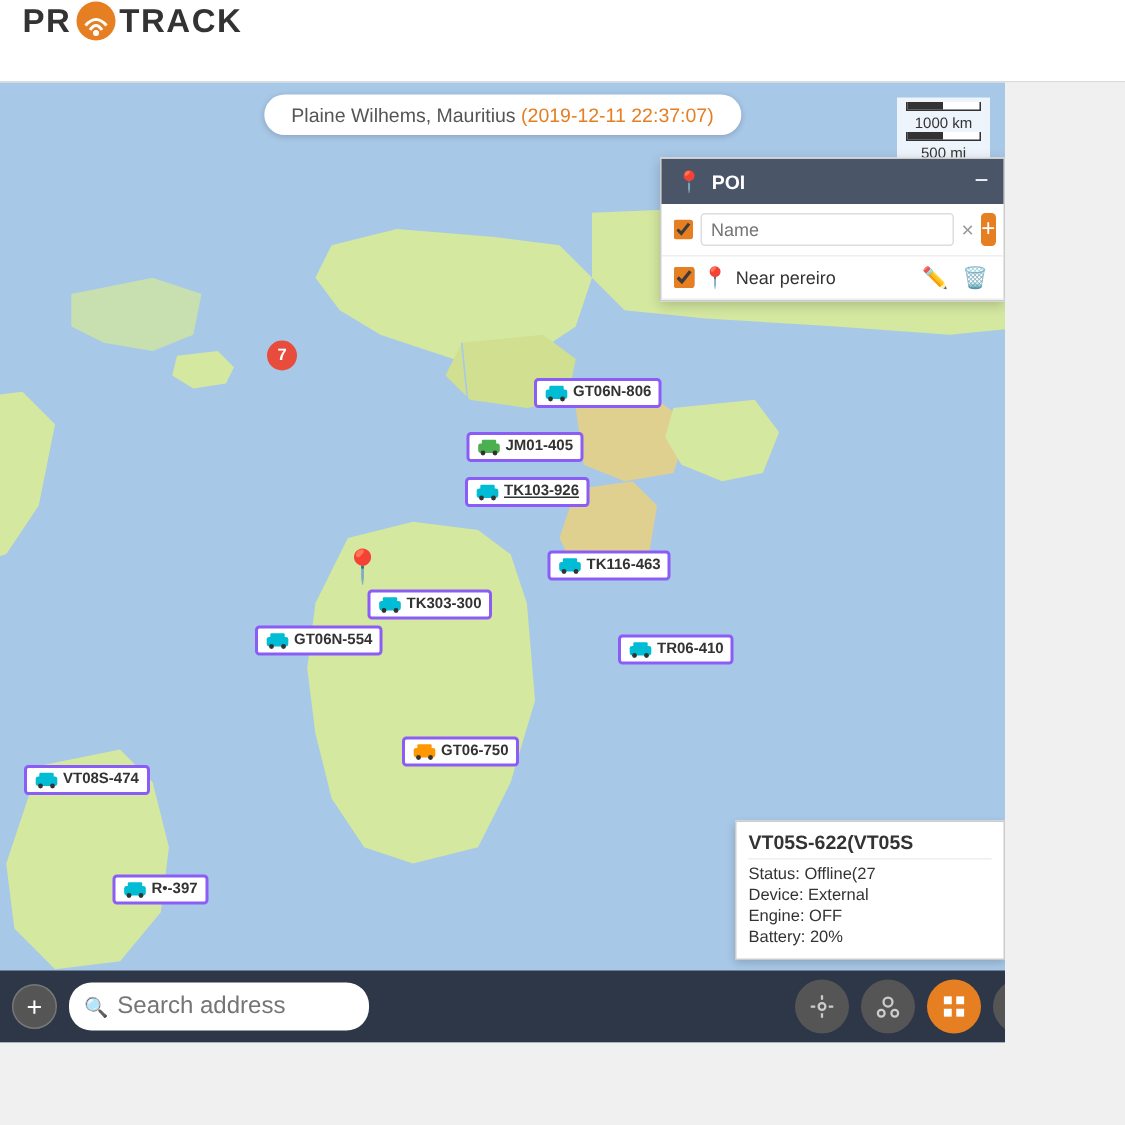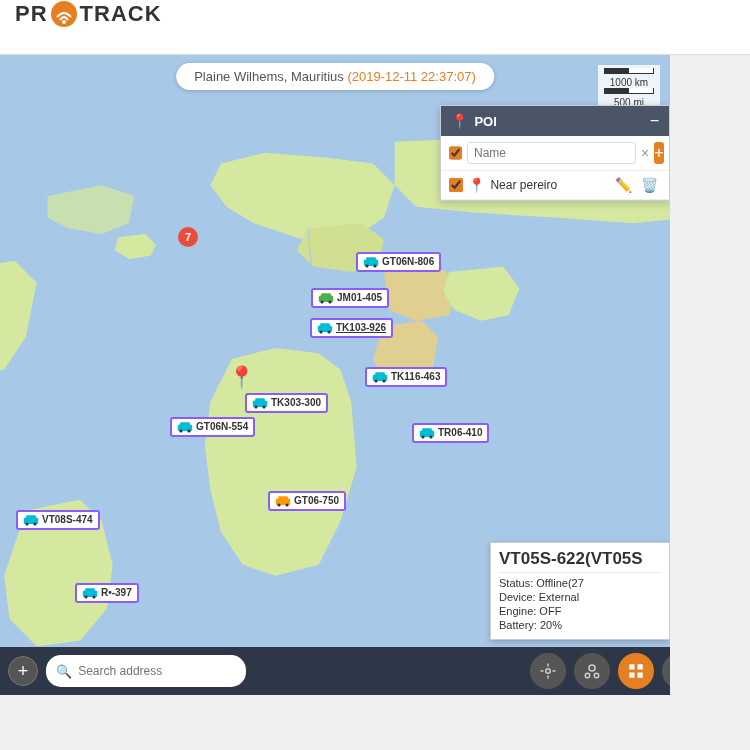--- a/index.html
+++ b/index.html
@@ -223,21 +223,21 @@
       background: #fff;
       border: 1px solid #ccc;
       font-size: 11px;
       color: #333;
       z-index: 20;
       padding: 6px 8px;
       box-shadow: 0 2px 6px rgba(0,0,0,0.2);
     }
     #vehicle-info-popup .popup-title {
       font-weight: bold;
-      font-size: 17px;
+      font-size: 13px;
       border-bottom: 1px solid #eee;
       padding-bottom: 3px;
       margin-bottom: 4px;
     }
     #vehicle-info-popup p {
       margin: 2px 0;
     }
 
     
     #bottom-toolbar {
@@ -273,21 +273,21 @@
       border-radius: 15px;
       display: flex;
       align-items: center;
       padding: 0 10px;
       height: 32px;
       gap: 6px;
     }
     #search-address-bar input {
       border: none;
       outline: none;
-      font-size: 12px;
+      font-size: 16px;
       color: #555;
       background: transparent;
       width: 100%;
     }
     .toolbar-spacer { flex: 1; }
     .toolbar-icon-btn {
       width: 36px;
       height: 36px;
       border-radius: 50%;
       border: none;

